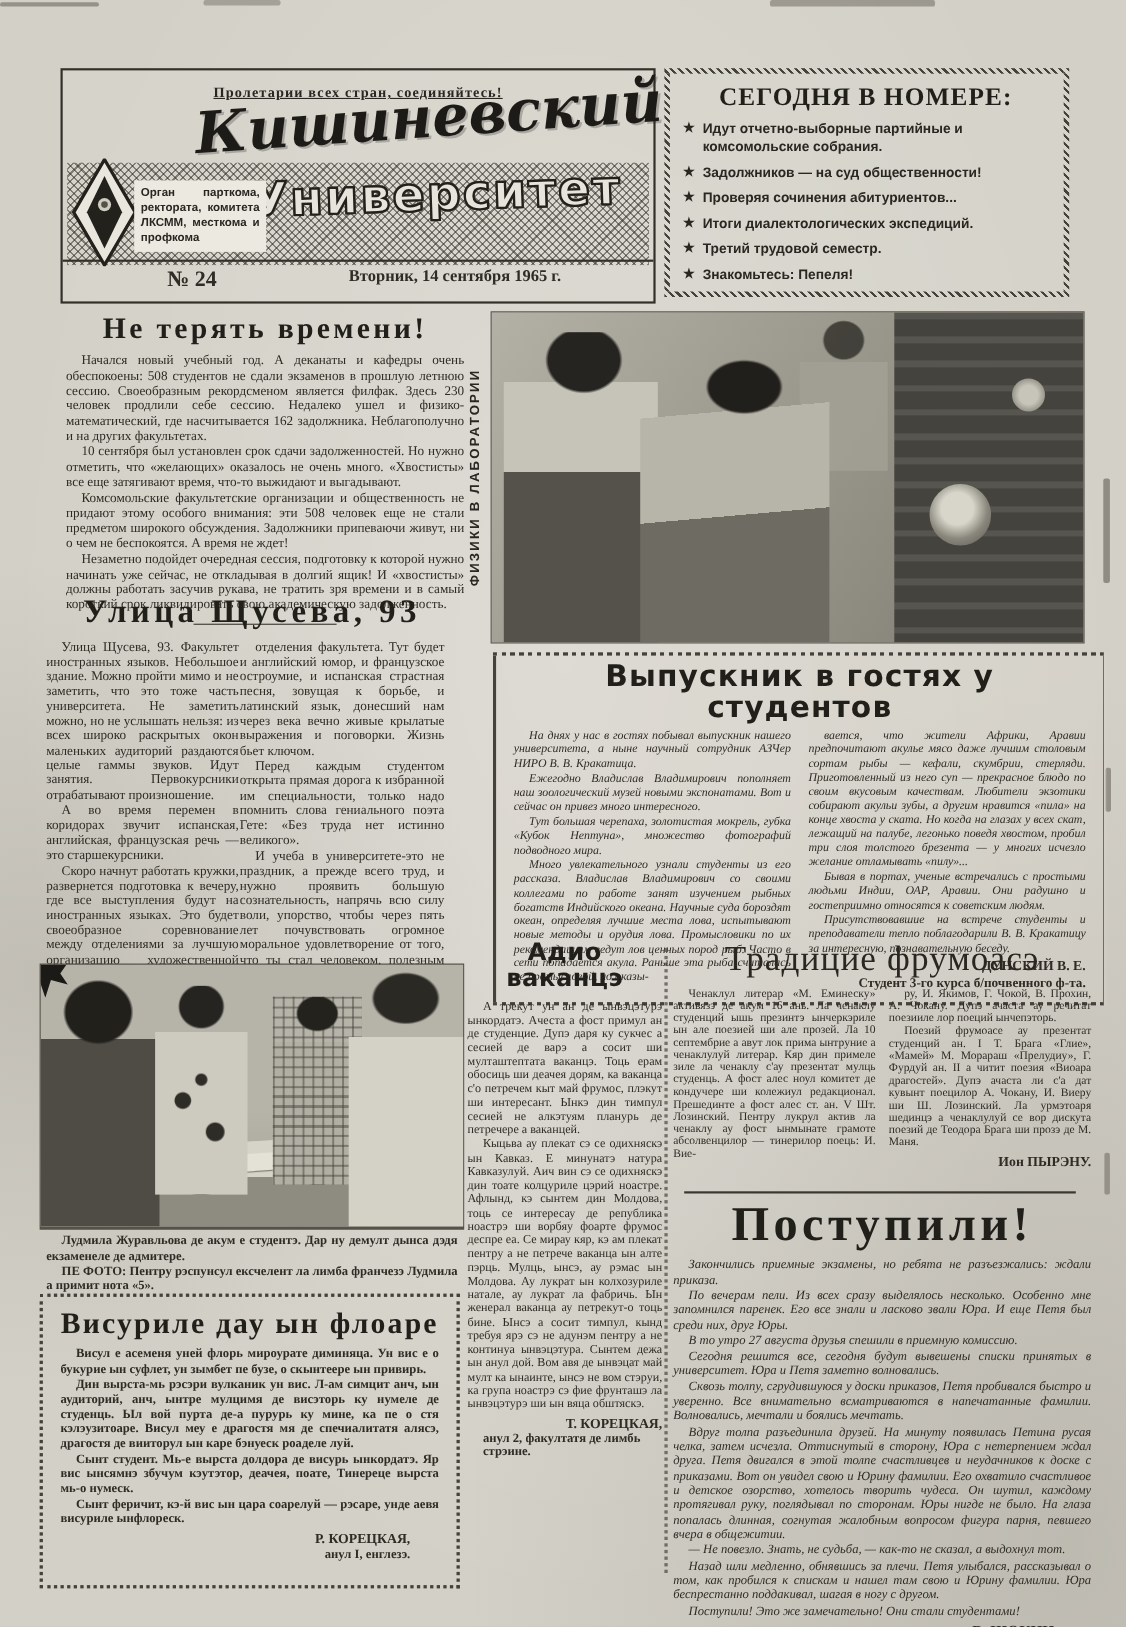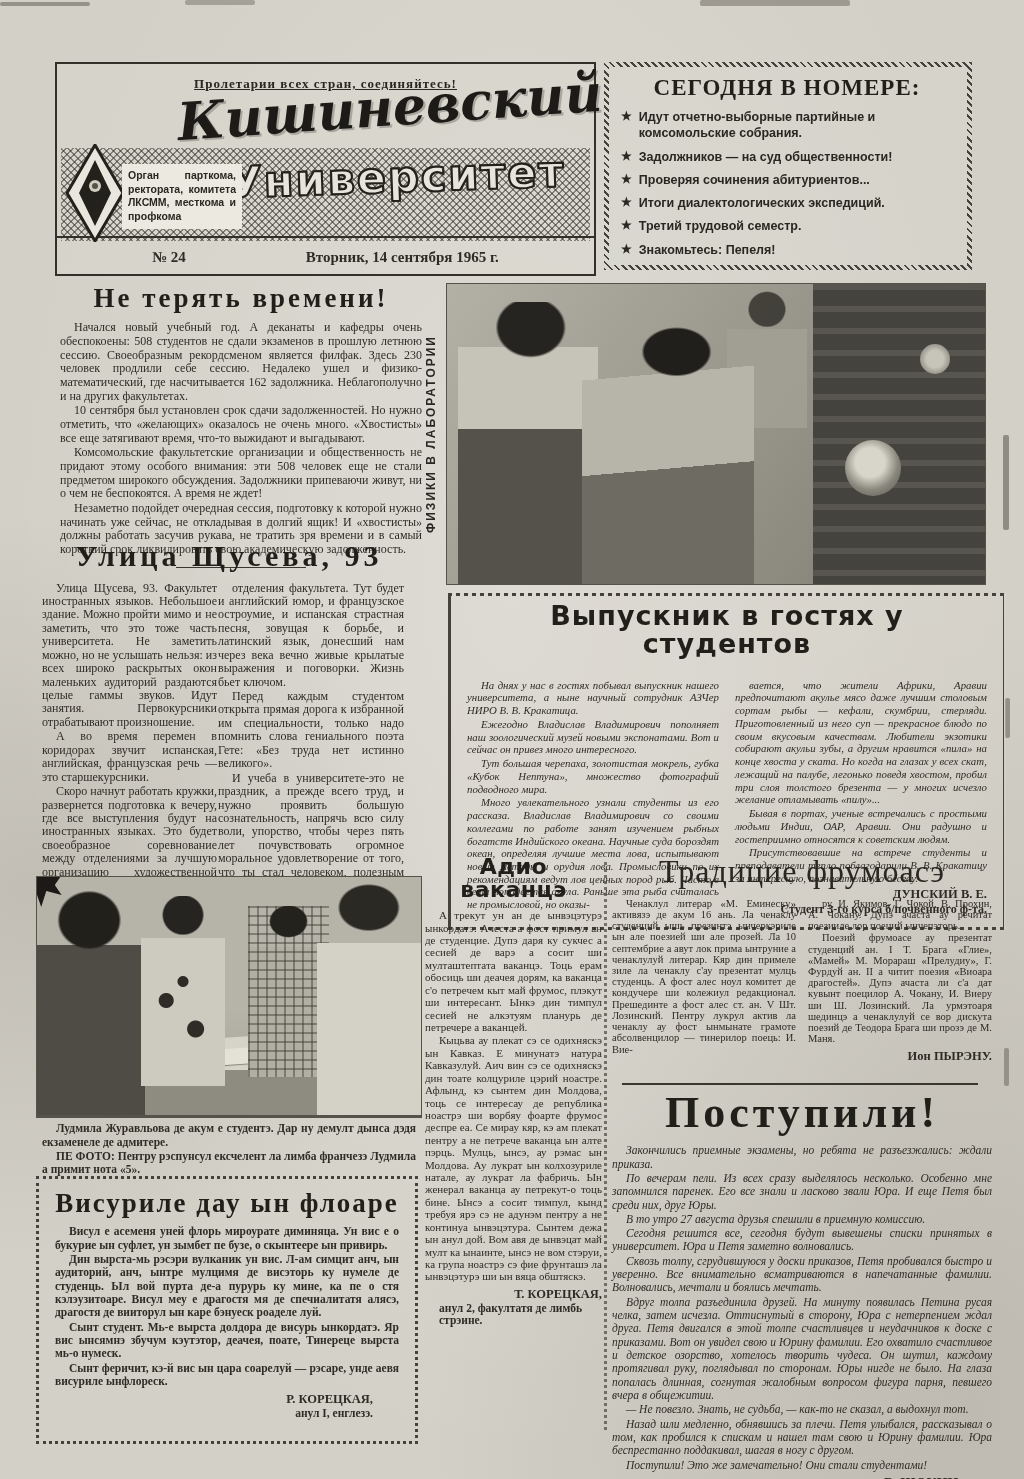--- a/index.html
+++ b/index.html
@@ -23,21 +23,21 @@
     color:#1d1b17;transform:rotate(-4deg);text-shadow:2px 2px 0 rgba(29,27,23,.25);}
   .title2{position:absolute;left:150px;top:92px;width:380px;text-align:center;z-index:3;
     font-family:"DejaVu Sans",sans-serif;font-weight:bold;font-size:43px;line-height:1;letter-spacing:2px;
     color:#e7e4db;-webkit-text-stroke:2px #23211c;transform:rotate(-2deg);
     text-shadow:1px 1px 0 #44413a,-1px -1px 0 #44413a,1px -1px 0 #44413a,-1px 1px 0 #44413a;}
   .organ-box{position:absolute;left:65px;top:100px;width:108px;z-index:4;background:#ece9e0;padding:5px 6px;
     font-family:"Liberation Sans",sans-serif;font-weight:bold;font-size:10.5px;line-height:1.3;text-align:justify;color:#2a2722;}
   .logo{position:absolute;left:8px;top:80px;z-index:4;}
   .mast-rule{position:absolute;left:0;right:0;bottom:36px;border-top:2px solid #33302a;}
   .issue-row{position:absolute;left:0;right:0;bottom:8px;display:flex;}
-  .issue-no{font-weight:bold;font-size:15px;margin-left:95px;}
+  .issue-no{font-weight:bold;font-size:20px;margin-left:95px;}
   .issue-date{font-weight:bold;font-size:15px;margin-left:120px;}
   
   .today{left:604px;top:62px;width:368px;height:208px;background:rgba(220,217,208,.3);
     border:5px solid;border-image:repeating-linear-gradient(45deg,#45423b 0 2px,rgba(0,0,0,0) 2px 5px) 5;
     box-sizing:border-box;padding:6px 14px 4px 12px;}
   .today-title{text-align:center;font-weight:bold;font-size:23px;letter-spacing:1px;color:#211f1a;margin:2px 0 8px 0;}
   .t-item{display:flex;gap:7px;font-family:"Liberation Sans",sans-serif;font-weight:bold;font-size:12.5px;line-height:1.3;margin-bottom:7px;color:#2a2722;}
   .t-star{flex:0 0 auto;font-size:12px;}
   
   .bt p{margin:0 0 1px 0;text-indent:14px;text-align:justify;}
@@ -75,21 +75,21 @@
   .art-shch .headline{font-size:30px;letter-spacing:4px;}
   .shch-cols{display:flex;gap:1px;margin-top:10px;}
   .shch-cols .col1{width:175px;}
   .shch-cols .col2{width:186px;}
   .shch-cols .bt{font-size:12px;line-height:1.12;}
   
   .art-vyp{left:448px;top:593px;width:558px;background:rgba(220,217,208,.25);
     border:3px solid;border-image:repeating-linear-gradient(90deg,#45423b 0 4px,rgba(0,0,0,0) 4px 8px) 3;
     box-sizing:border-box;padding:6px 16px 10px 16px;}
   .art-vyp .headline{font-family:"DejaVu Sans",sans-serif;font-size:27px;letter-spacing:1px;}
-  .vyp-cols{display:flex;gap:16px;margin-top:20px;}
+  .vyp-cols{display:flex;gap:16px;margin-top:4px;}
   .vyp-cols .vcol{width:50%;}
   .vyp-cols .bt{font-style:italic;font-size:10.8px;line-height:1.18;}
   .vyp-sig1{font-weight:bold;text-align:right;font-size:12.5px;margin-top:3px;}
   .vyp-sig2{font-weight:bold;text-align:right;font-size:12px;}
   
   .adio{left:425px;top:855px;width:177px;}
   .adio .headline{font-family:"DejaVu Sans",sans-serif;font-size:22px;letter-spacing:0.5px;}
   .adio .bt{margin-top:8px;font-size:11px;line-height:1.13;}
   .adio .sig-role{text-align:left;padding-left:14px;}
   

